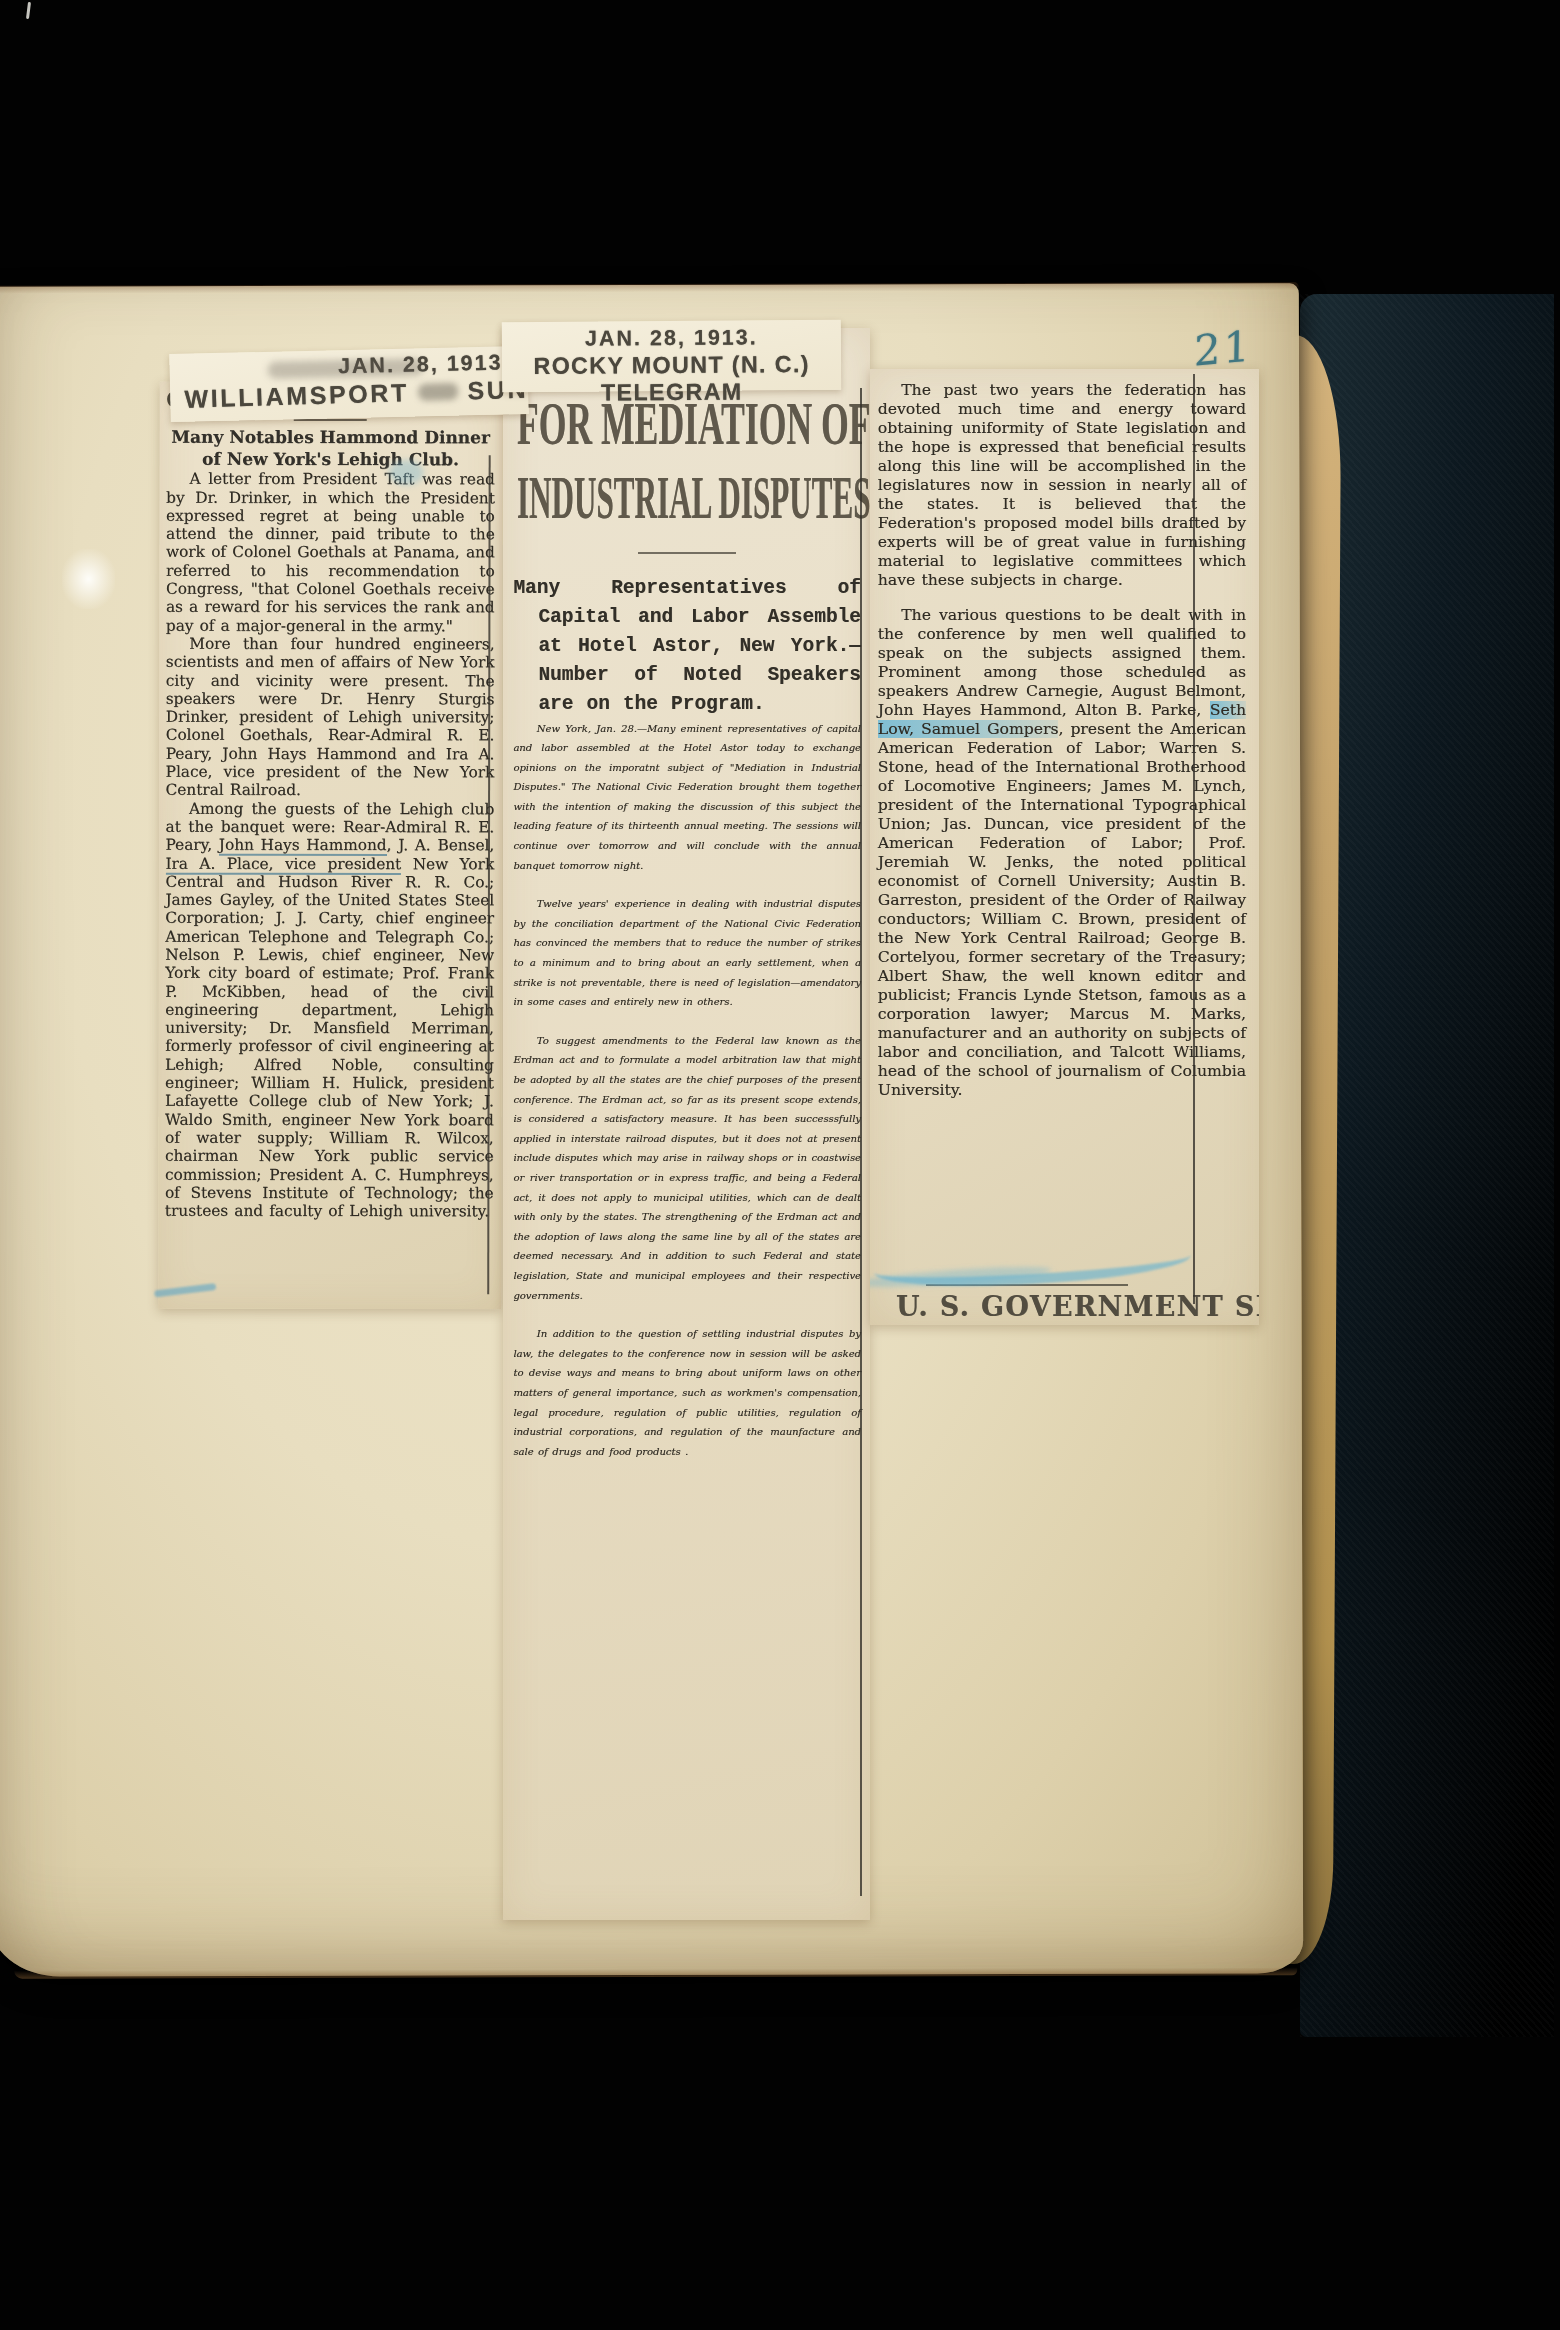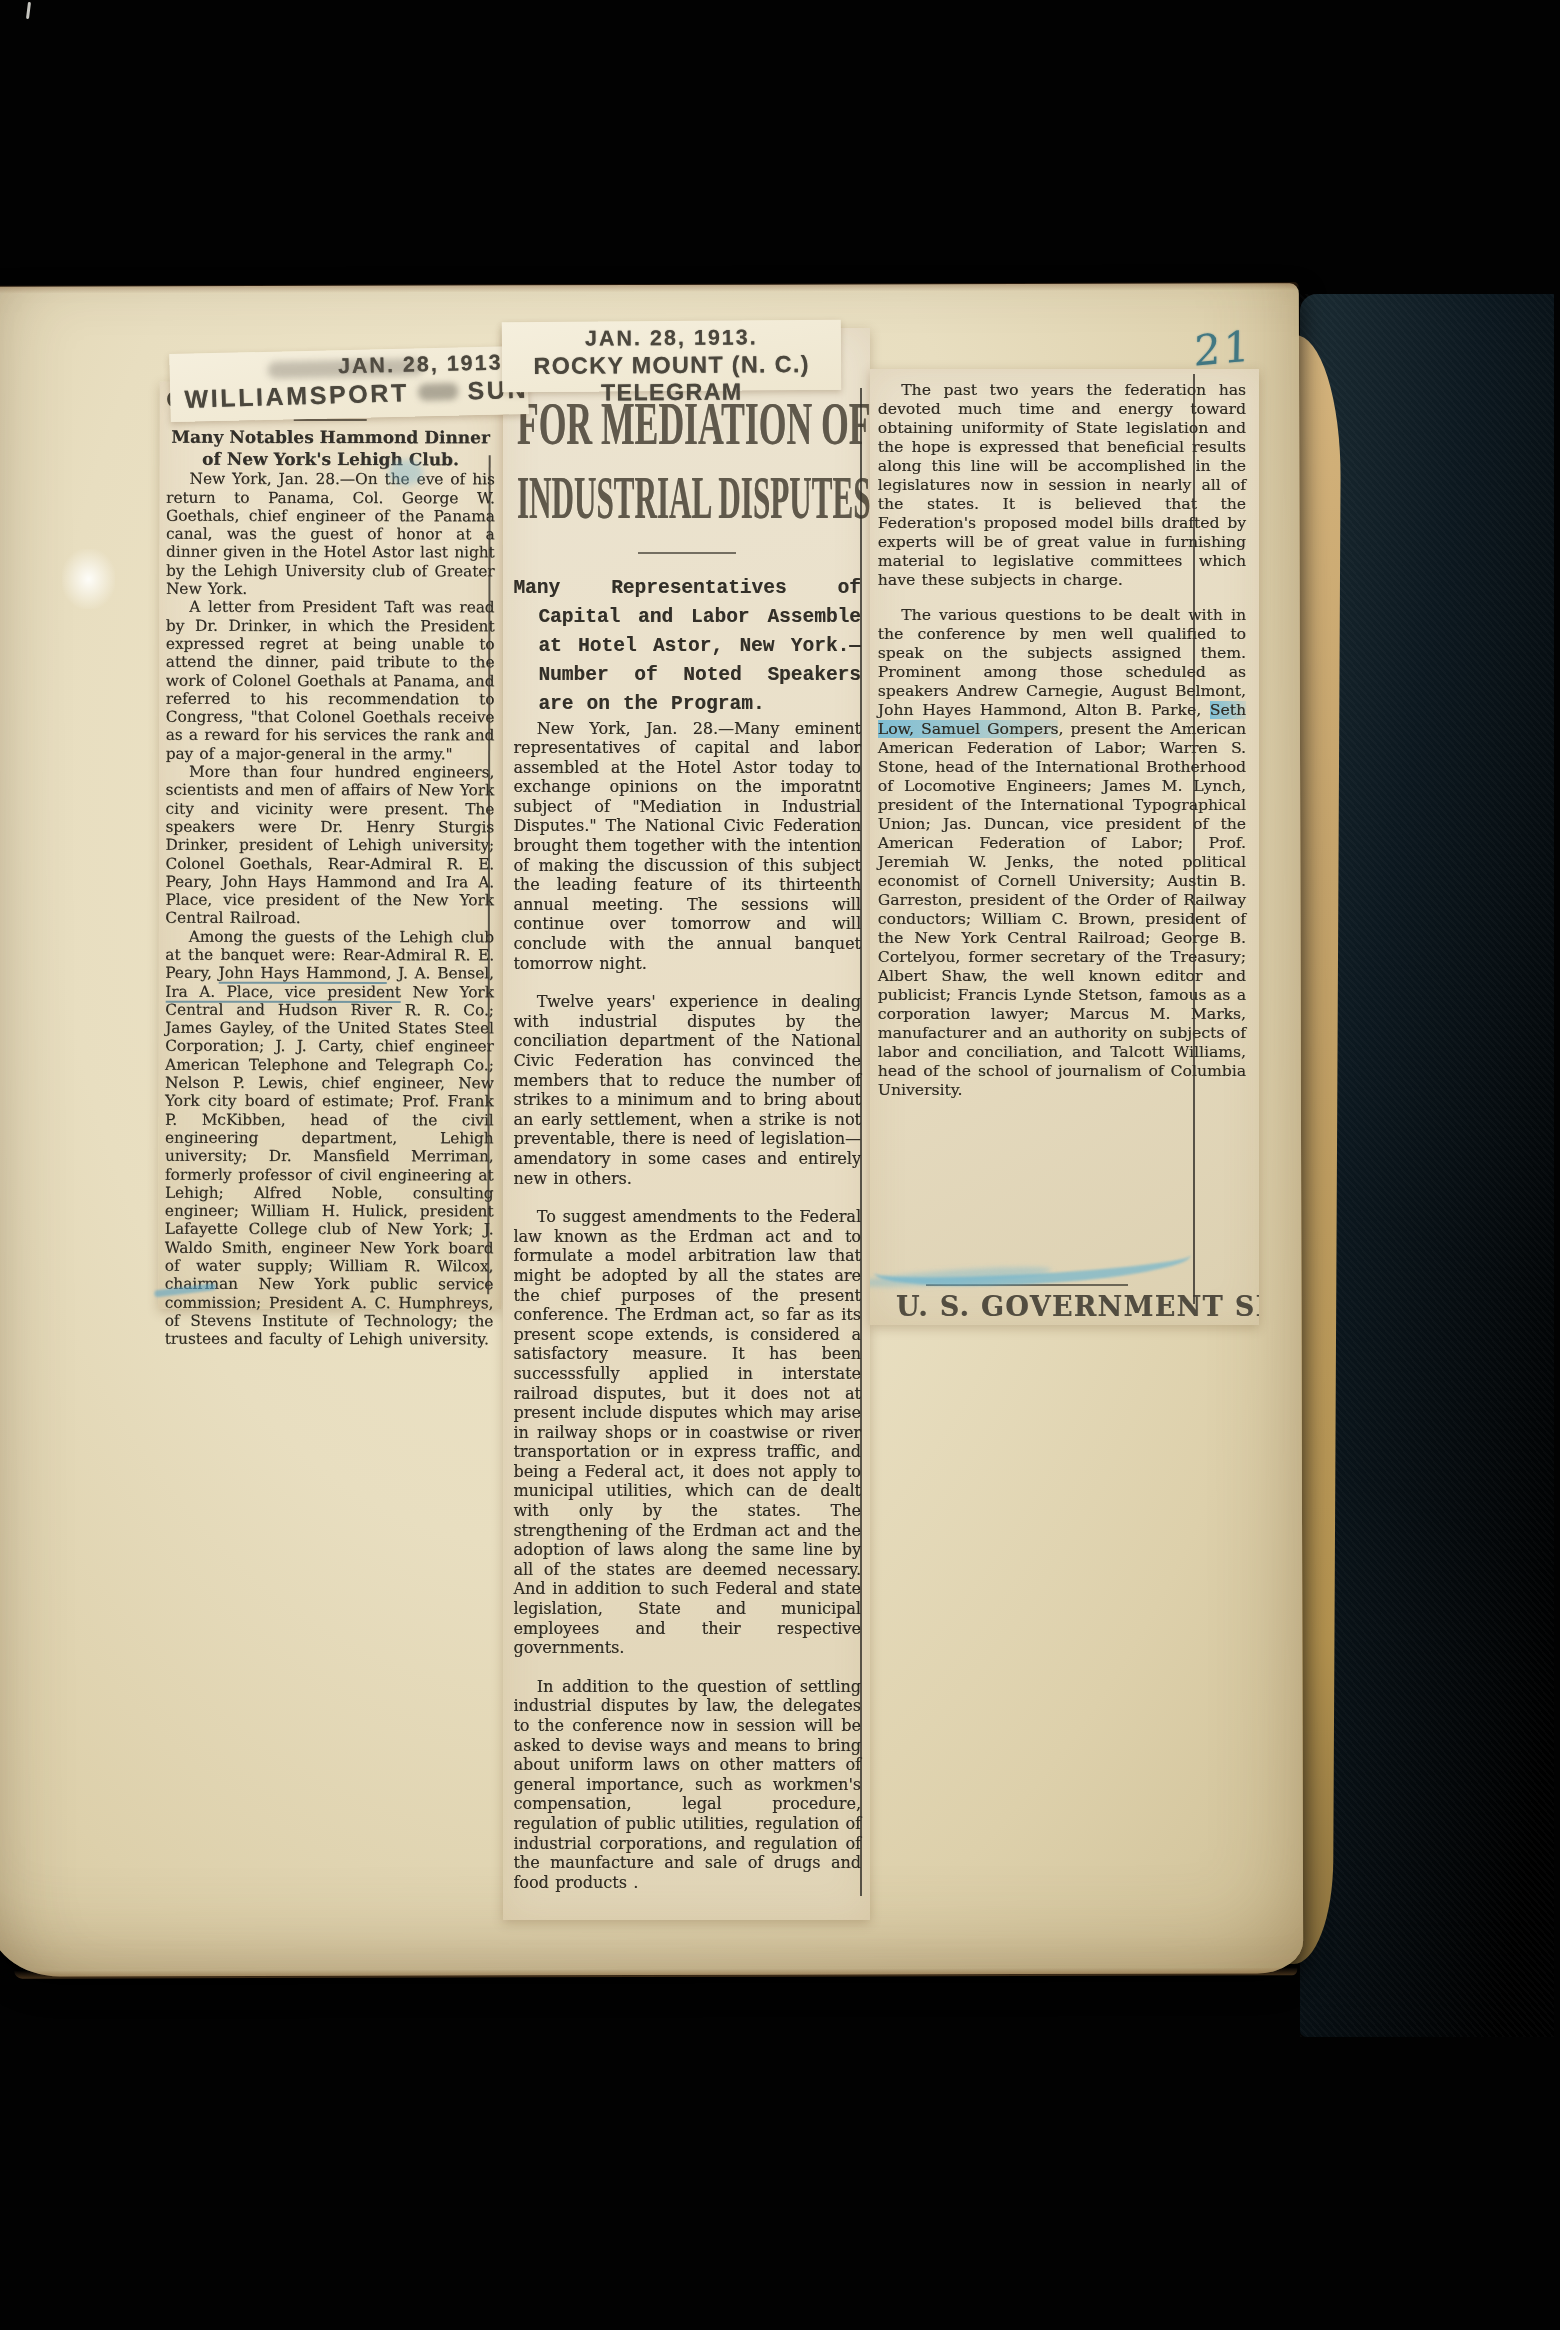--- a/index.html
+++ b/index.html
@@ -63,21 +63,21 @@
 
   #clip-main{left:503px;top:328px;width:367px;height:1592px;
         background:linear-gradient(170deg,#ece4d1,#e8ddc4 50%,#e0d4b6);}
   .mc-inner{position:relative;padding:57px 9px 0 10.4px;}
   .mc-headline{display:block;}
   .mc-headline text{font-family:"Liberation Serif",serif;font-weight:700;font-size:95px;
         fill:#4d473a;opacity:.88;}
   .mc-divider{width:98px;height:0;border-top:2.6px solid #413d33;opacity:.7;margin:17px auto 19.5px;}
   .mc-deck{font-family:Liberation Mono, monospace;font-weight:bold;font-size:19.5px;line-height:29px;
         color:#322f28;padding-left:25px;text-indent:-25px;text-align:justify;word-spacing:1.3px;}
-  .mc-body{font-size:16px;line-height:19.6px;margin-top:17px;}
+  .mc-body{font-size:10px;line-height:19.6px;margin-top:17px;font-style:italic;}
   .mc-body+.mc-body{margin-top:19px;}
 
   #clip-right{left:870px;top:369px;width:389px;height:956px;overflow:hidden;
         background:linear-gradient(150deg,#eae1cc,#e5dabf 60%,#dcd0b0);}
   .rc-inner{position:relative;padding:11.7px 13px 0 7.8px;}
   .rc-body{font-size:15.6px;line-height:19px;}
   .rc-body+.rc-body{margin-top:16px;}
   .hl-blue{background:linear-gradient(90deg,rgba(110,185,214,.85),rgba(110,185,214,.55) 55%,rgba(110,185,214,.18));
         box-decoration-break:clone;-webkit-box-decoration-break:clone;}
   .swash{position:absolute;left:3.9px;top:875px;width:317px;height:30px;z-index:3;
@@ -120,21 +120,20 @@
   <div class="page"></div>
   <div class="glint"></div>
 
   <div class="page-number">21</div>
 
   <div class="clip" id="clip-left">
     <div class="lc-inner">
       <div class="lc-headline">COL. GOETHALS GUEST OF HONOR</div>
       <div class="mini-divider"></div>
       <div class="lc-subhead">Many Notables Hammond Dinner of New York's Lehigh Club.</div>
-      <p class="lc-body ind">New York, Jan. 28.—On the eve of his return to Panama, Col. George W. Goethals, chief engineer of the Panama canal, was the guest of honor at a dinner given in the Hotel Astor last night by the Lehigh University club of Greater New York.</p>
       <p class="lc-body ind">A letter from President Taft was read by Dr. Drinker, in which the President expressed regret at being unable to attend the dinner, paid tribute to the work of Colonel Goethals at Panama, and referred to his recommendation to Congress, "that Colonel Goethals receive as a reward for his services the rank and pay of a major-general in the army."</p>
       <p class="lc-body ind">More than four hundred engineers, scientists and men of affairs of New York city and vicinity were present. The speakers were Dr. Henry Sturgis Drinker, president of Lehigh university; Colonel Goethals, Rear-Admiral R. E. Peary, John Hays Hammond and Ira A. Place, vice president of the New York Central Railroad.</p>
       <p class="lc-body ind"><span>Among the guests of the Lehigh club at the banquet were: Rear-Admiral R. E. Peary, </span><span class="ul-blue">John Hays Hammond</span><span>, J. A. Bensel, </span><span class="ul-blue">Ira A. Place, vice president</span><span> New York Central and Hudson River R. R. Co.; James Gayley, of the United States Steel Corporation; J. J. Carty, chief engineer American Telephone and Telegraph Co.; Nelson P. Lewis, chief engineer, New York city board of estimate; Prof. Frank P. McKibben, head of the civil engineering department, Lehigh university; Dr. Mansfield Merriman, formerly professor of civil engineering at Lehigh; Alfred Noble, consulting engineer; William H. Hulick, president Lafayette College club of New York; J. Waldo Smith, engineer New York board of water supply; William R. Wilcox, chairman New York public service commission; President A. C. Humphreys, of Stevens Institute of Technology; the trustees and faculty of Lehigh university.</span></p>
       <div class="blob" style="left:229px;top:78px;width:35px;height:25px;"></div>
     </div>
     <div class="rule-v" style="left:329px;top:73px;height:839px;"></div>
     <div class="mark-lc"></div>
   </div>
 
   <div class="clip" id="clip-main">

